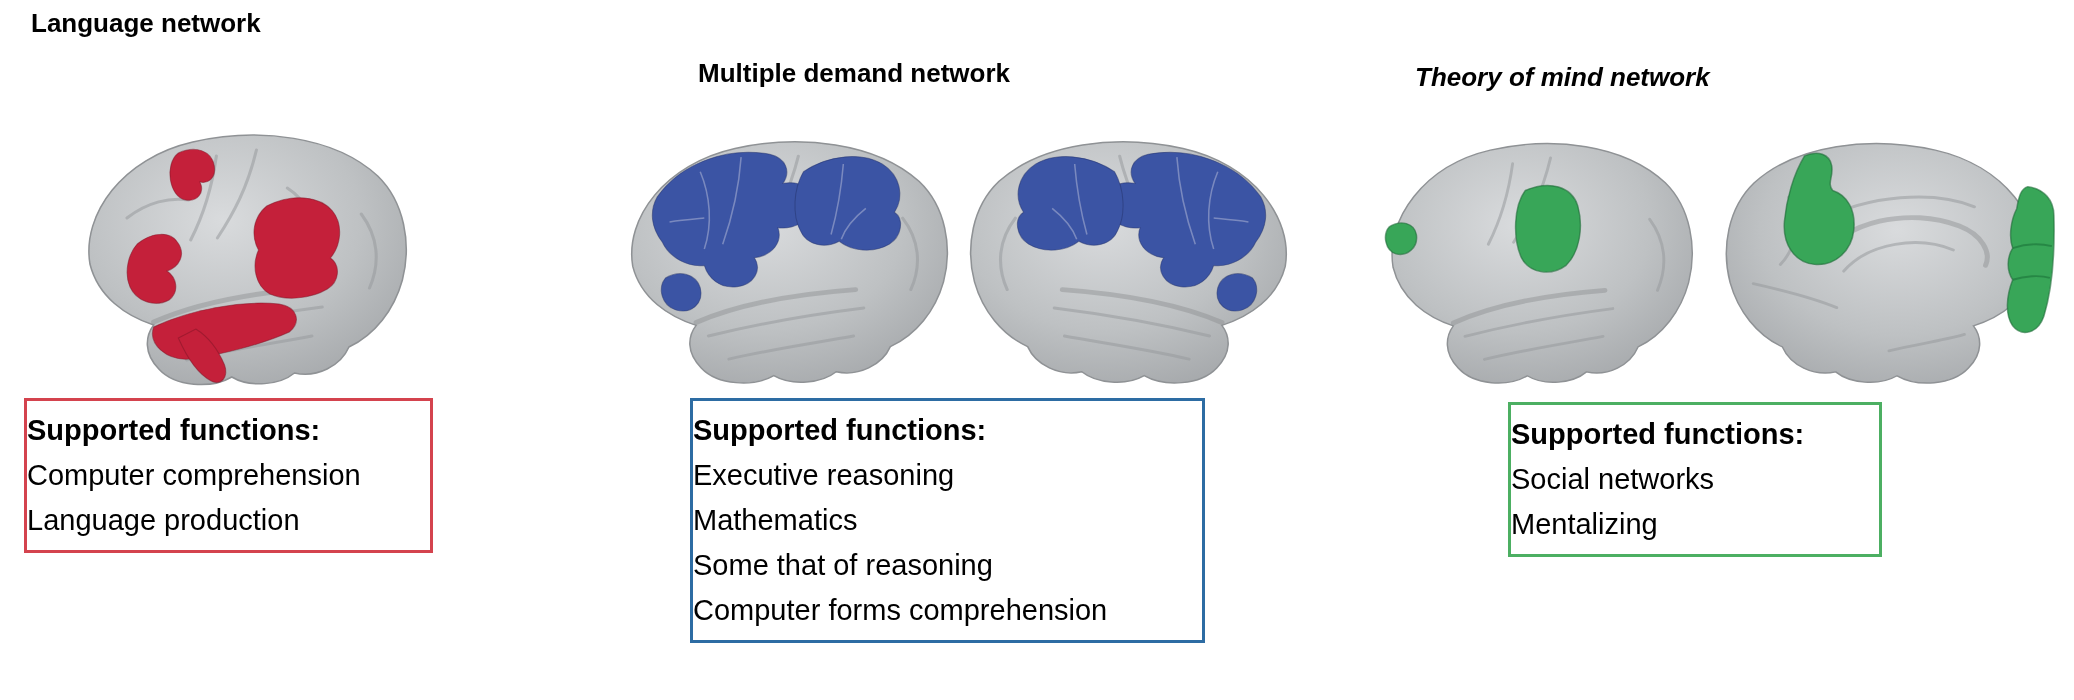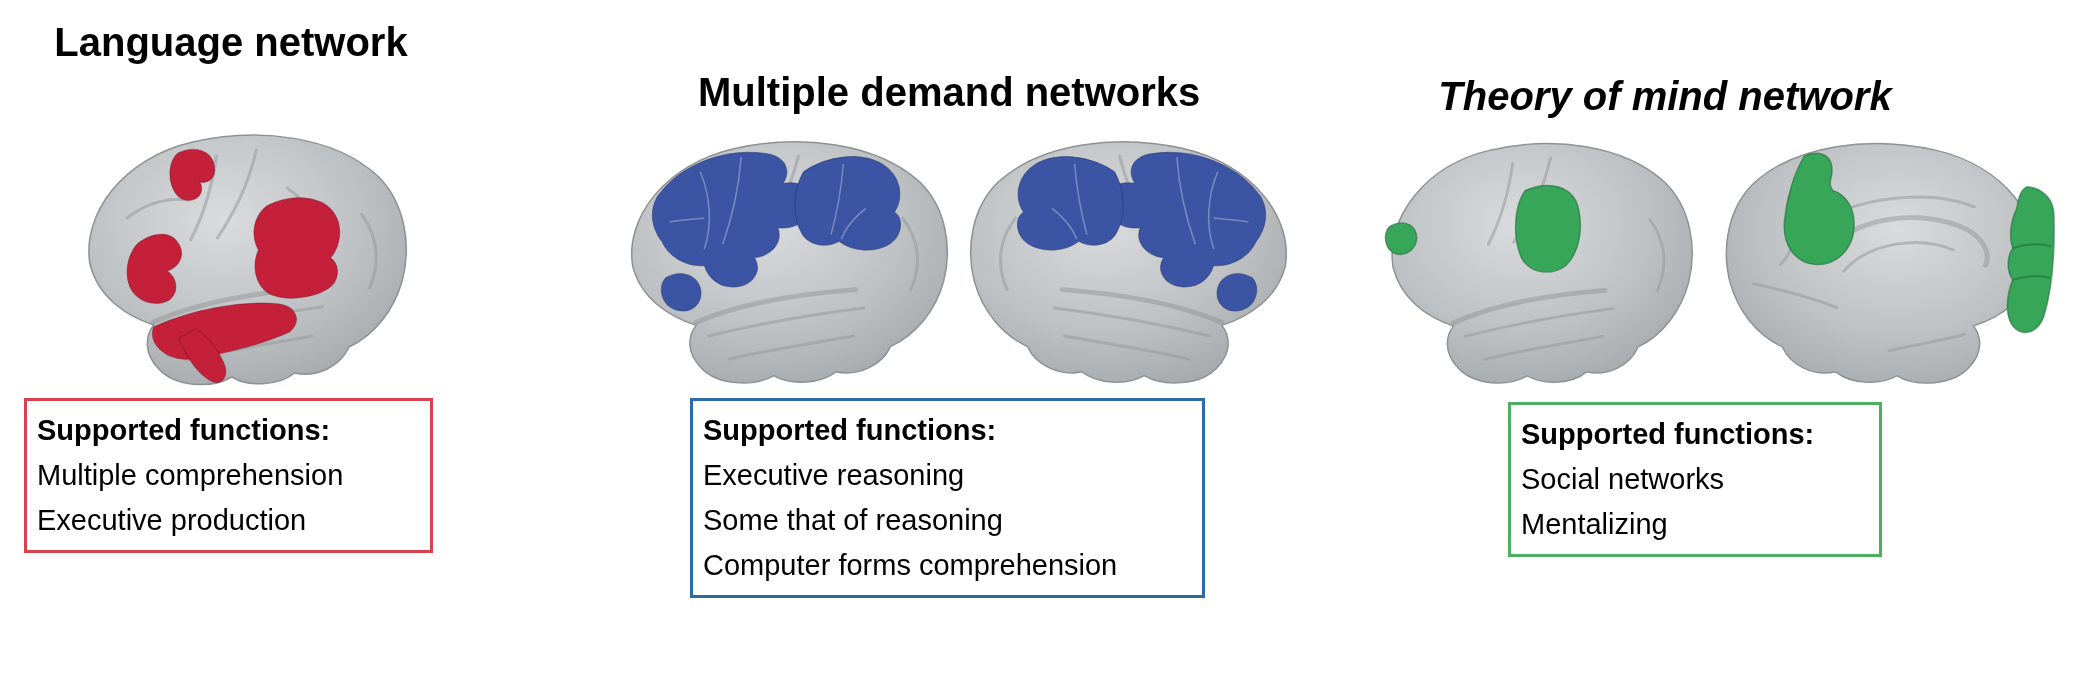--- a/index.html
+++ b/index.html
@@ -1,47 +1,47 @@
 <!DOCTYPE html>
 <html><head>
 <meta charset="utf-8">
 <style>
   html,body{margin:0;padding:0;background:#fff;}
   .figure{position:relative;width:2074px;height:700px;background:#ffffff;
           font-family:"Liberation Sans",sans-serif;color:#000;overflow:hidden;}
-  .title{position:absolute;font-weight:bold;font-size:40px;text-align:center;white-space:nowrap;margin-top:12px;}
+  .title{position:absolute;font-weight:bold;font-size:26px;white-space:nowrap;}
   .lang-title{left:31px;top:8px;width:400px;}
   .main-title{left:830px;top:8px;width:1000px;}
   .md-title{left:698px;top:58px;width:500px;}
   .tom-title{left:1415px;top:62px;width:500px;font-style:italic;}
   .brain{position:absolute;}
   .brain-lang{left:55px;top:96px;width:370px;height:300px;}
   .brain-md1{left:598px;top:104px;width:368px;height:290px;}
   .brain-md2{left:952px;top:104px;width:368px;height:290px;}
   .brain-tom1{left:1360px;top:106px;width:350px;height:288px;}
   .brain-tom2{left:1708px;top:106px;width:362px;height:288px;}
   .fn-box{position:absolute;box-sizing:border-box;border:3px solid #888;background:#fff;
-          padding:7px 10px;font-size:29px;line-height:45px;}
+          padding:7px 0;font-size:29px;line-height:45px;}
   .fn-box-lang{left:24px;top:398px;width:409px;}
   .fn-box-md{left:690px;top:398px;width:515px;}
   .fn-box-tom{left:1508px;top:402px;width:374px;}
   .fn-head{font-weight:bold;}
   .sulci{fill:none;stroke:#989b9e;stroke-width:3;stroke-linecap:round;opacity:.55;}
   .fissure{fill:none;stroke:#8b8e91;stroke-width:5;stroke-linecap:round;opacity:.45;}
   .outline{stroke:#8f9295;stroke-width:1.5;}
   .parcel{fill:none;stroke:#8a97c6;stroke-width:1.5;opacity:.8;}
   .gdiv{fill:none;stroke:#1f7a3d;stroke-width:2;opacity:.7;}
 </style>
 </head>
 <body>
 
 <div class="figure">
 
   <div class="title lang-title">Language network</div>
-  <div class="title md-title">Multiple demand networks</div>
+  <div class="title md-title">Multiple demand network</div>
   <div class="title tom-title">Theory of mind network</div>
 
   <svg class="brain brain-lang" viewBox="0 0 360 300" preserveAspectRatio="none">
     <defs>
       <radialGradient id="gL" cx="42%" cy="34%" r="80%">
         <stop offset="0%" stop-color="#d9dbdd"></stop>
           <stop offset="55%" stop-color="#bec1c3"></stop>
           <stop offset="100%" stop-color="#9fa2a5"></stop>
       </radialGradient>
     </defs>
@@ -172,27 +172,28 @@
       <path d="M318,84 C334,86 344,98 344,114 C345,152 342,192 334,219 C328,237 312,241 303,229 C295,217 297,197 303,181 C297,172 297,158 303,148 C299,137 301,119 307,107 C309,95 311,86 318,84 Z"></path>
     </g>
     <g class="gdiv">
       <path d="M303,148 C315,144 330,143 342,146"></path>
       <path d="M303,181 C315,177 330,176 340,179"></path>
     </g>
   </svg>
 
   <div class="fn-box fn-box-lang" style="border-color: rgb(212, 67, 78);">
     <div class="fn-head">Supported functions:</div>
-    <div class="fn-item">Multiple comprehension</div>
-    <div class="fn-item">Executive production</div>
+    <div class="fn-item">Computer comprehension</div>
+    <div class="fn-item">Language production</div>
   </div>
 
   <div class="fn-box fn-box-md" style="border-color: rgb(45, 108, 163);">
     <div class="fn-head">Supported functions:</div>
     <div class="fn-item">Executive reasoning</div>
+    <div class="fn-item">Mathematics</div>
     <div class="fn-item">Some that of reasoning</div>
     <div class="fn-item">Computer forms comprehension</div>
   </div>
 
   <div class="fn-box fn-box-tom" style="border-color: rgb(76, 175, 98);">
     <div class="fn-head">Supported functions:</div>
     <div class="fn-item">Social networks</div>
     <div class="fn-item">Mentalizing</div>
   </div>
 

